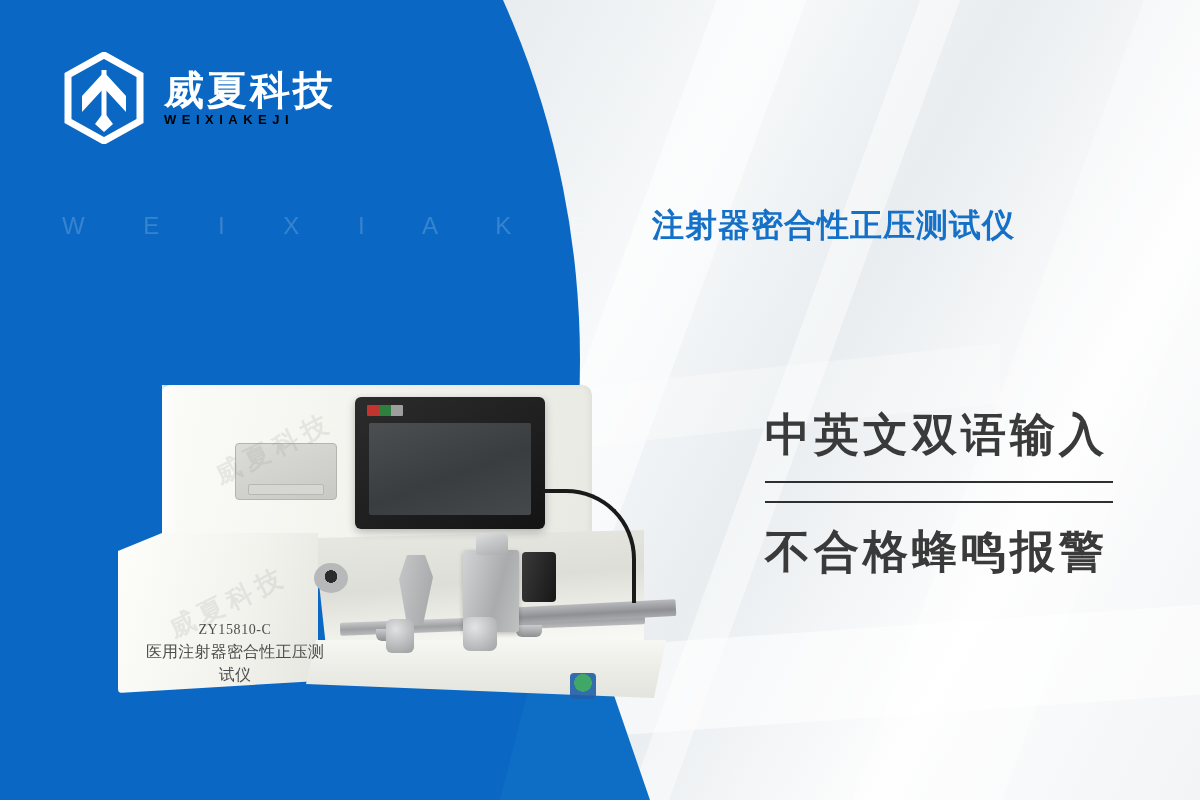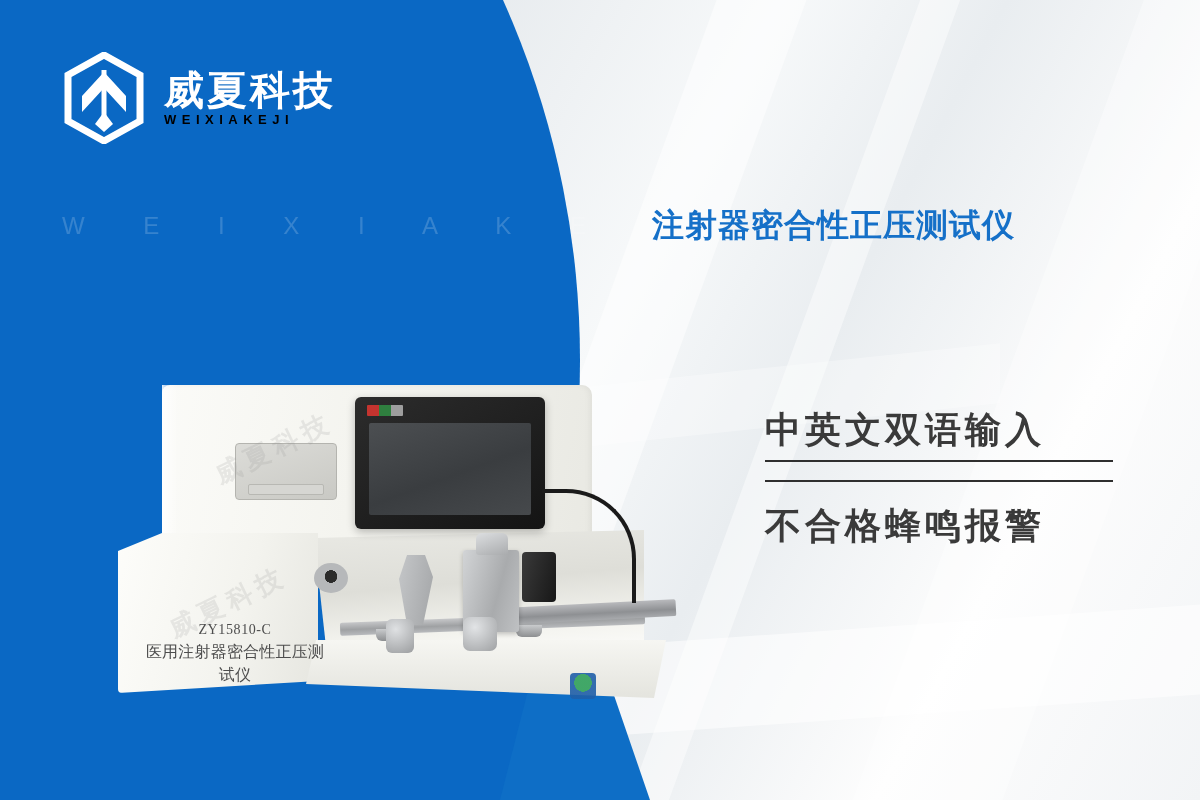--- a/index.html
+++ b/index.html
@@ -83,23 +83,23 @@
   
   .headline{
     position:absolute;left:652px;top:206px;
     font-size:32px;font-weight:700;color:#1570c8;
     letter-spacing:1px;line-height:1.2;white-space:nowrap;
   }
 
   
   .features{position:absolute;left:765px;top:404px;width:348px;}
   .feature{
-    font-size:36px;font-weight:700;color:#3a3a3a;
+    font-size:45px;font-weight:700;color:#3a3a3a;
     letter-spacing:4px;line-height:1;white-space:nowrap;
-    padding:8px 0 12px;
+    padding:8px 0 24px;
   }
   .feature-divider{height:2px;background:#2f2f2f;width:100%;}
   .feature-gap{height:18px;}
 
   
   .machine{position:absolute;left:118px;top:385px;width:580px;height:345px;}
 
   .m-backpanel{
     position:absolute;left:44px;top:0;width:430px;height:175px;
     background:linear-gradient(100deg,#fbfbf8 0%,#f4f4ef 45%,#e9e9e3 100%);

